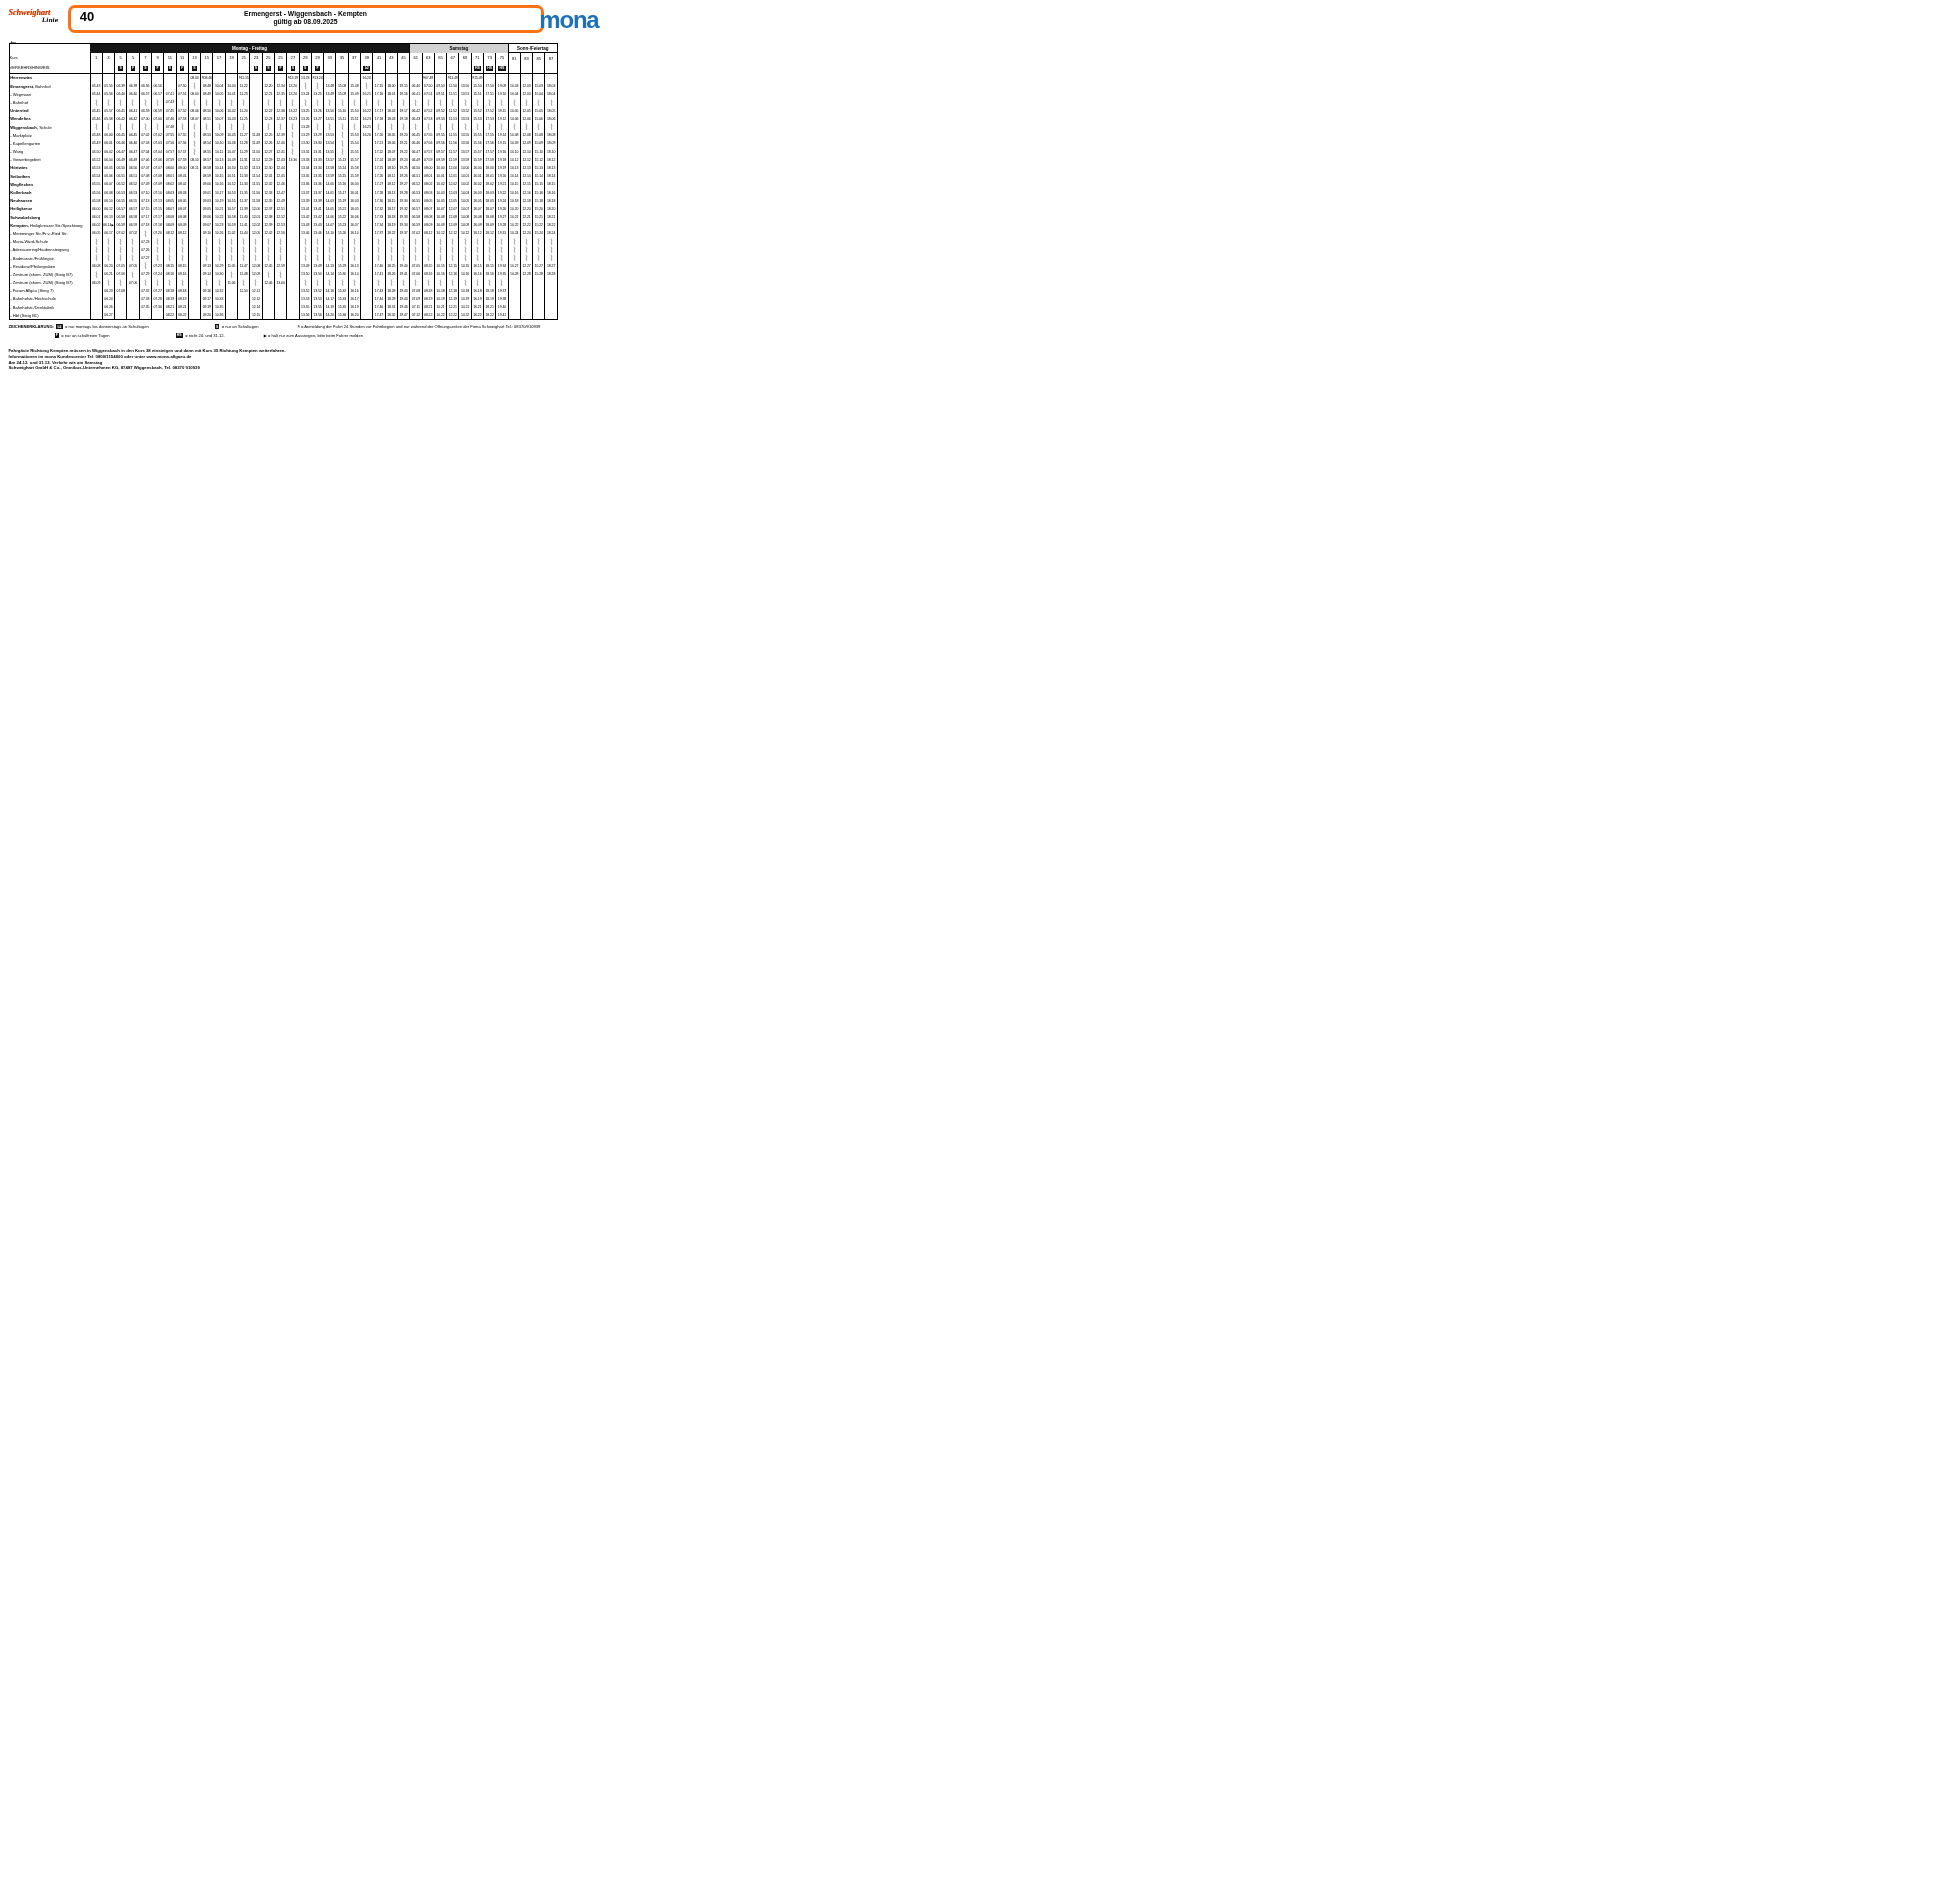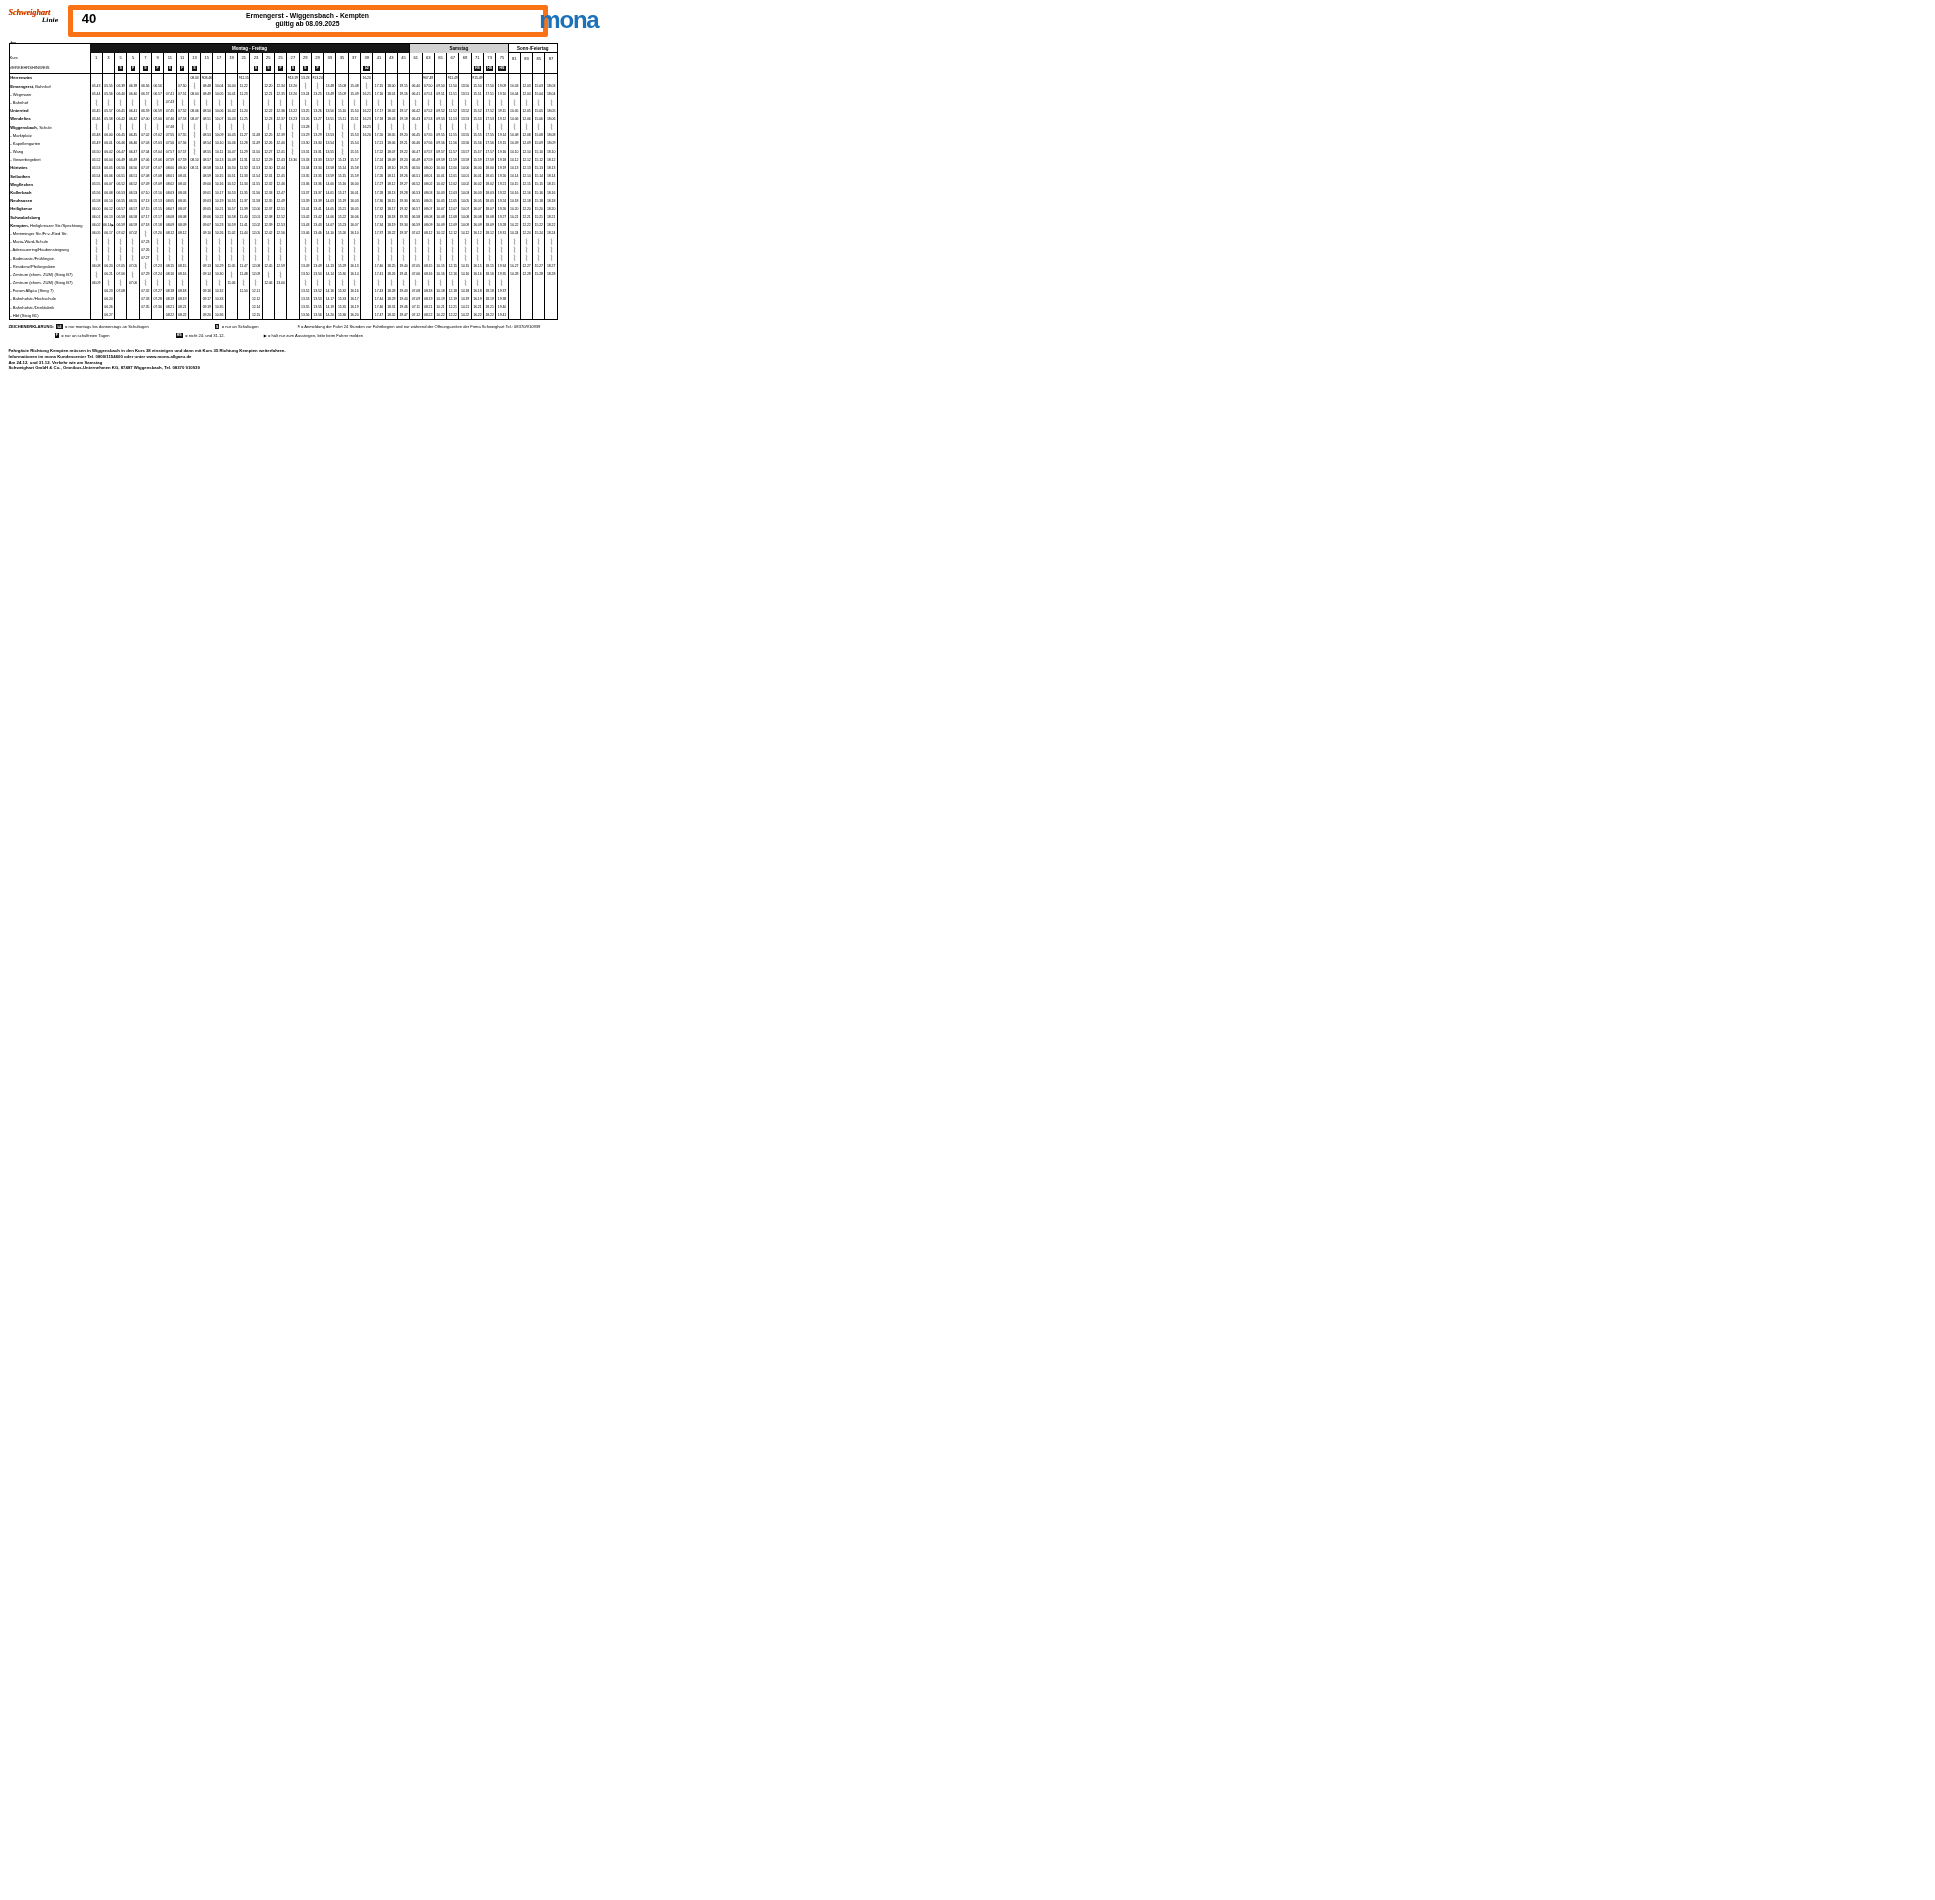--- a/index.html
+++ b/index.html
@@ -4,21 +4,21 @@
 <style>
   html,body{margin:0;padding:0;background:#fff;}
   body{font-family:"Liberation Sans",sans-serif;color:#000;width:607px;}
   .page{position:relative;width:607px;padding:3.1px 0 7.7px 0;}
 
   
   .tophdr{position:relative;height:33px;margin:1.5px 8.5px 0 8.5px;}
   .brand{position:absolute;left:0;top:4.6px;width:50px;line-height:1;}
   .brand .b1{font-family:"Liberation Serif",serif;font-style:italic;font-weight:bold;color:#cf1f1f;font-size:8.1px;text-shadow:0.2px 0.2px 0 #e8b400;}
   .brand .b2{font-family:"DejaVu Serif",serif;font-style:italic;font-weight:bold;font-size:5.8px;text-align:right;margin-top:0.8px;}
-  .titlebox{position:absolute;left:59px;top:0.8px;width:470px;height:22px;border:5px solid #f97316;border-radius:2px;}
+  .titlebox{position:absolute;left:59px;top:0.8px;width:470px;height:22px;border:3px solid #f97316;border-radius:7px;}
   .linenum{position:absolute;left:9.3px;top:0.8px;font-size:13px;font-weight:bold;}
   .titles{position:absolute;left:0;right:0;top:1.5px;text-align:center;font-weight:bold;font-size:6.8px;line-height:1.25;}
   .mona{position:absolute;right:0;top:0;font-size:24px;font-weight:800;color:#1d71b8;letter-spacing:-1.2px;line-height:29px;}
   .backarrow{position:absolute;left:8.5px;top:37px;font-size:9.3px;font-weight:bold;line-height:1;}
 
   
   .tt{border-collapse:collapse;table-layout:fixed;margin:5.4px 0 0 8.5px;border:0.8px solid #000;}
   .tt td,.tt th{padding:0;margin:0;vertical-align:middle;overflow:visible;white-space:nowrap;}
   .tt .grp{font-size:4.5px;font-weight:bold;text-align:center;height:8.5px;}
   .grp-mf{background:#161616;color:#fff;}

